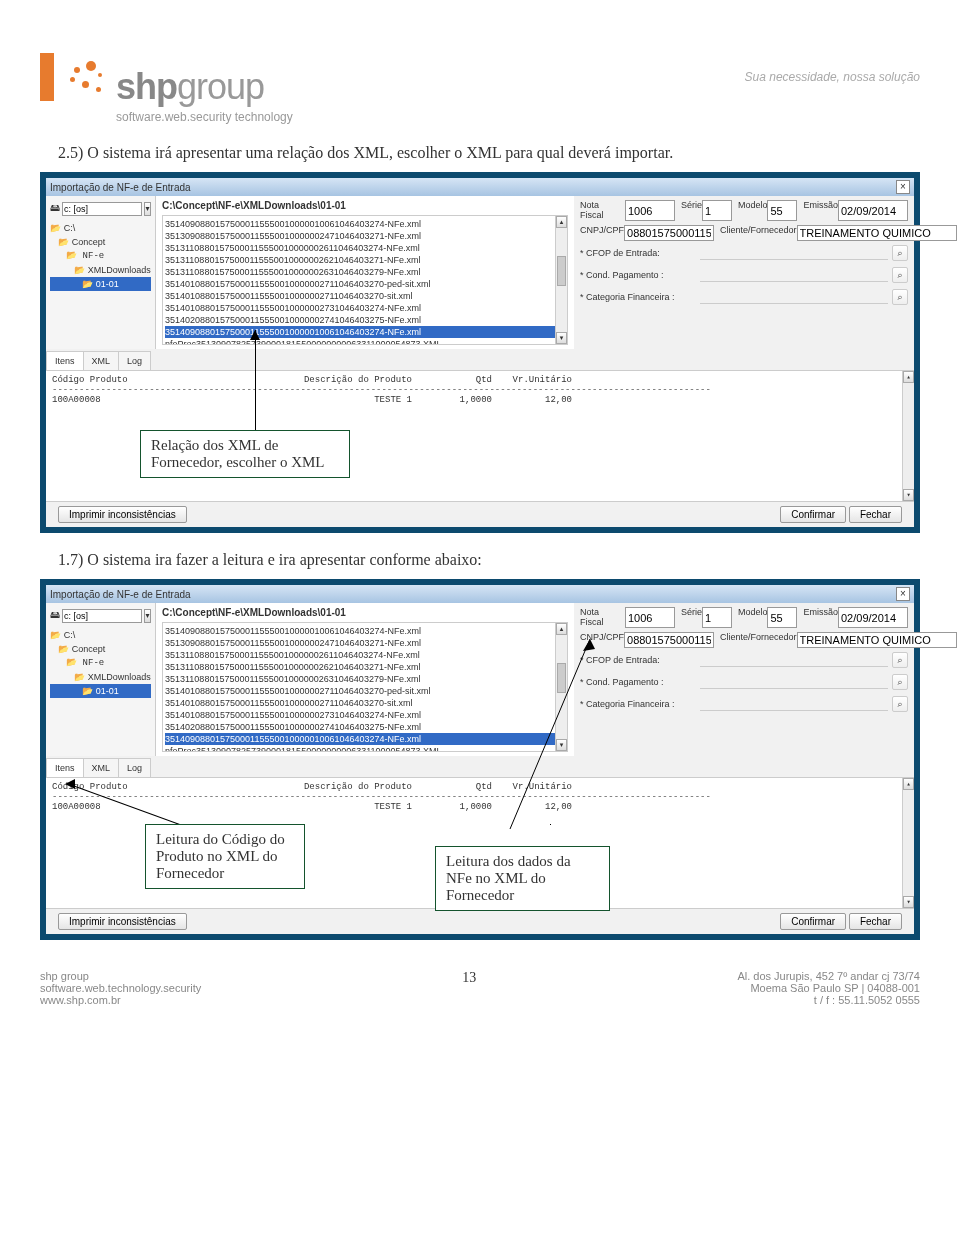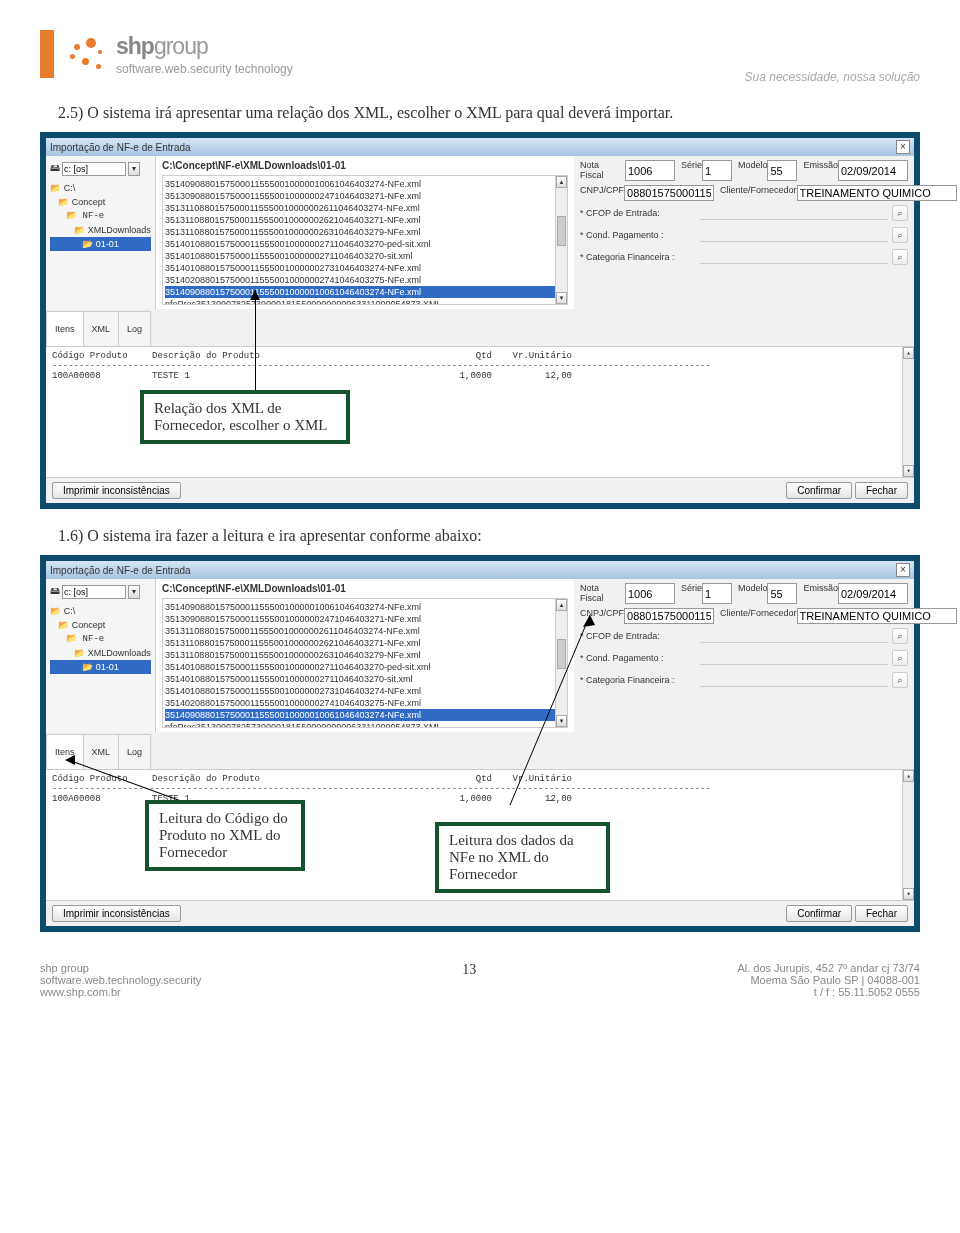--- a/index.html
+++ b/index.html
@@ -6,36 +6,36 @@
   body { font-family: Arial, sans-serif; font-size: 12px; background: #fff; color: #333; width: 960px; }
   
   .page { padding: 30px 40px 20px 40px; }
   
   
   .header { display: flex; justify-content: space-between; align-items: flex-start; margin-bottom: 20px; }
   .logo-block { display: flex; align-items: center; gap: 8px; }
   .orange-bar { width: 14px; height: 48px; background: #e77b2e; margin-right: 6px; }
   .logo-dots { position: relative; width: 40px; height: 40px; }
   .logo-dots .d { position: absolute; border-radius: 50%; background: #e77b2e; }
-  .logo-text { font-size: 23px; color: #999; letter-spacing: -1px; }
+  .logo-text { font-size: 36px; color: #999; letter-spacing: -1px; margin-top: 36px; }
   .logo-text .shp { font-weight: bold; color: #888; }
   .logo-sub { font-size: 12px; color: #999; margin-top: 2px; }
   .tagline { font-size: 12px; color: #aaa; font-style: italic; margin-top: 40px; }
   
   .body-text { font-family: "Times New Roman", serif; font-size: 16px; margin: 18px 0 10px 18px; }
   
   
   .win { border: 6px solid #0c4a6e; background: #f1f1f1; font-size: 10px; margin-bottom: 6px; }
   .titlebar { display: flex; justify-content: space-between; align-items: center; background: linear-gradient(#d6e5f5, #a7c4e2); padding: 2px 4px; font-size: 10px; color: #333; }
   .close-x { width: 14px; height: 14px; background: #fff; border: 1px solid #888; text-align: center; line-height: 12px; font-size: 10px; }
   
   .win-body { display: flex; }
   .left-pane { width: 110px; border-right: 1px solid #ccc; padding: 4px; background: #f5f5f5; }
   .drive-sel { display: flex; gap: 2px; align-items: center; margin-bottom: 4px; }
-  .drive-sel input { width: 64px; font-size: 9px; border: 1px solid #999; padding: 1px; }
+  .drive-sel input { width: 80px; font-size: 9px; border: 1px solid #999; padding: 1px; }
   .drive-sel .dd { width: 12px; height: 14px; background: linear-gradient(#fff,#ddd); border: 1px solid #999; text-align: center; font-size: 8px; line-height: 12px; }
   .tree { font-size: 9px; line-height: 14px; }
   .tree .openfolder::before { content: "📂 "; font-size: 9px; }
   .tree .lvl1 { padding-left: 8px; }
   .tree .lvl2 { padding-left: 16px; font-family: Liberation Mono, monospace; }
   .tree .lvl3 { padding-left: 24px; }
   .tree .sel { background: #316ac5; color: #fff; }
   
   .mid-pane { flex: 1; background: #fff; padding: 4px 6px; }
   .path { font-size: 10px; font-weight: bold; color: #333; margin-bottom: 4px; }
@@ -51,35 +51,35 @@
   .form-col { display: flex; flex-direction: row; }
   .form-col label { font-size: 9px; color: #333; margin-bottom: 1px; }
   .form-col input { border: 1px solid #999; padding: 1px 2px; font-size: 11px; }
   .w50 { width: 50px; } .w30 { width: 30px; } .w70 { width: 70px; } .w90 { width: 90px; } .w150 { width: 160px; }
   .star-row { display: flex; align-items: center; margin-bottom: 6px; }
   .star-row label { font-size: 9px; width: 120px; }
   .star-row .line { flex: 1; border-bottom: 1px solid #ccc; height: 14px; }
   .glass { width: 16px; height: 16px; border: 1px solid #ccc; border-radius: 2px; margin-left: 4px; background: linear-gradient(#fff,#eee); text-align: center; font-size: 9px; line-height: 14px; }
   
   .tabs { display: flex; border-bottom: 1px solid #ccc; margin-top: 2px; }
-  .tab { padding: 12px 8px; font-size: 9px; border: 1px solid #ccc; border-bottom: none; background: #f5f5f5; margin-right: -1px; }
+  .tab { padding: 4px 8px; font-size: 9px; border: 1px solid #ccc; border-bottom: none; background: #f5f5f5; margin-right: -1px; }
   .tab.active { background: #fff; }
   
   .grid-area { background: #fff; padding: 4px 6px; font-family: "Courier New", monospace; font-size: 9px; position: relative; min-height: 130px; }
   .grid-hdr { display: flex; letter-spacing: 0; }
-  .gh1 { width: 100px; } .gh2 { width: 260px; } .gh3 { width: 80px; text-align: right; } .gh4 { width: 100px; text-align: right; padding-right: 20px; }
+  .gh1 { width: 100px; } .gh2 { width: 260px; text-align: right; } .gh3 { width: 80px; text-align: right; } .gh4 { width: 100px; text-align: right; padding-right: 20px; }
   .dash { color: #555; overflow: hidden; white-space: nowrap; }
   .grid-row { display: flex; }
   .grid-scroll { position: absolute; right: 0; top: 0; bottom: 0; width: 12px; background: #eee; border-left: 1px solid #ccc; }
   .grid-scroll .arr { height: 12px; background: linear-gradient(#fff,#ddd); border: 1px solid #aaa; text-align: center; font-size: 7px; line-height: 10px; }
   
-  .win-footer { display: flex; justify-content: space-between; padding: 4px 6px; border-top: 1px solid #ccc; background: #f1f1f1; }
+  .win-footer { display: flex; justify-content: space-between; padding: 4px 12px; border-top: 1px solid #ccc; background: #f1f1f1; }
   .btn { border: 1px solid #999; background: linear-gradient(#fff,#e5e5e5); padding: 2px 10px; font-size: 10px; border-radius: 2px; }
   
-  .callout { position: absolute; border: 4px solid #14532d; background: #fff; padding: 6px 10px; font-family: "Times New Roman", serif; font-size: 15px; }
+  .callout { position: absolute; border: 1px solid #14532d; background: #fff; padding: 6px 10px; font-family: "Times New Roman", serif; font-size: 15px; }
   .arrow-line { position: absolute; background: #000; }
   .arrow-head { position: absolute; width: 0; height: 0; }
   
   .win-wrap { position: relative; }
   
   
   .footer { display: flex; justify-content: space-between; margin-top: 30px; font-size: 11px; color: #888; }
   .footer-left { text-align: left; }
   .footer-right { text-align: right; }
   .pnum { font-family: "Times New Roman", serif; font-size: 14px; color: #333; text-align: center; }
@@ -234,21 +234,21 @@
           <button class="btn">Fechar</button>
         </div>
       </div>
     </div>
 
     <div class="arrow-line" style="left:215px;top:158px;width:1px;height:100px;"></div>
     <div class="arrow-head" style="left:210px;top:158px;border-left:5px solid transparent;border-right:5px solid transparent;border-bottom:10px solid #000;"></div>
     <div class="callout" style="left:100px;top:258px;width:210px;">Relação dos XML de Fornecedor, escolher o XML</div>
   </div>
 
-  <p class="body-text">1.6)  O sistema ira fazer a leitura e ira apresentar conforme abaixo:</p>
+  <p class="body-text">1.7)  O sistema ira fazer a leitura e ira apresentar conforme abaixo:</p>
 
   <div class="win-wrap">
     <div class="win">
       <div class="titlebar">
         <span>Importação de NF-e de Entrada</span>
         <span class="close-x">×</span>
       </div>
       <div class="win-body">
         <div class="left-pane">
           <div class="drive-sel">

